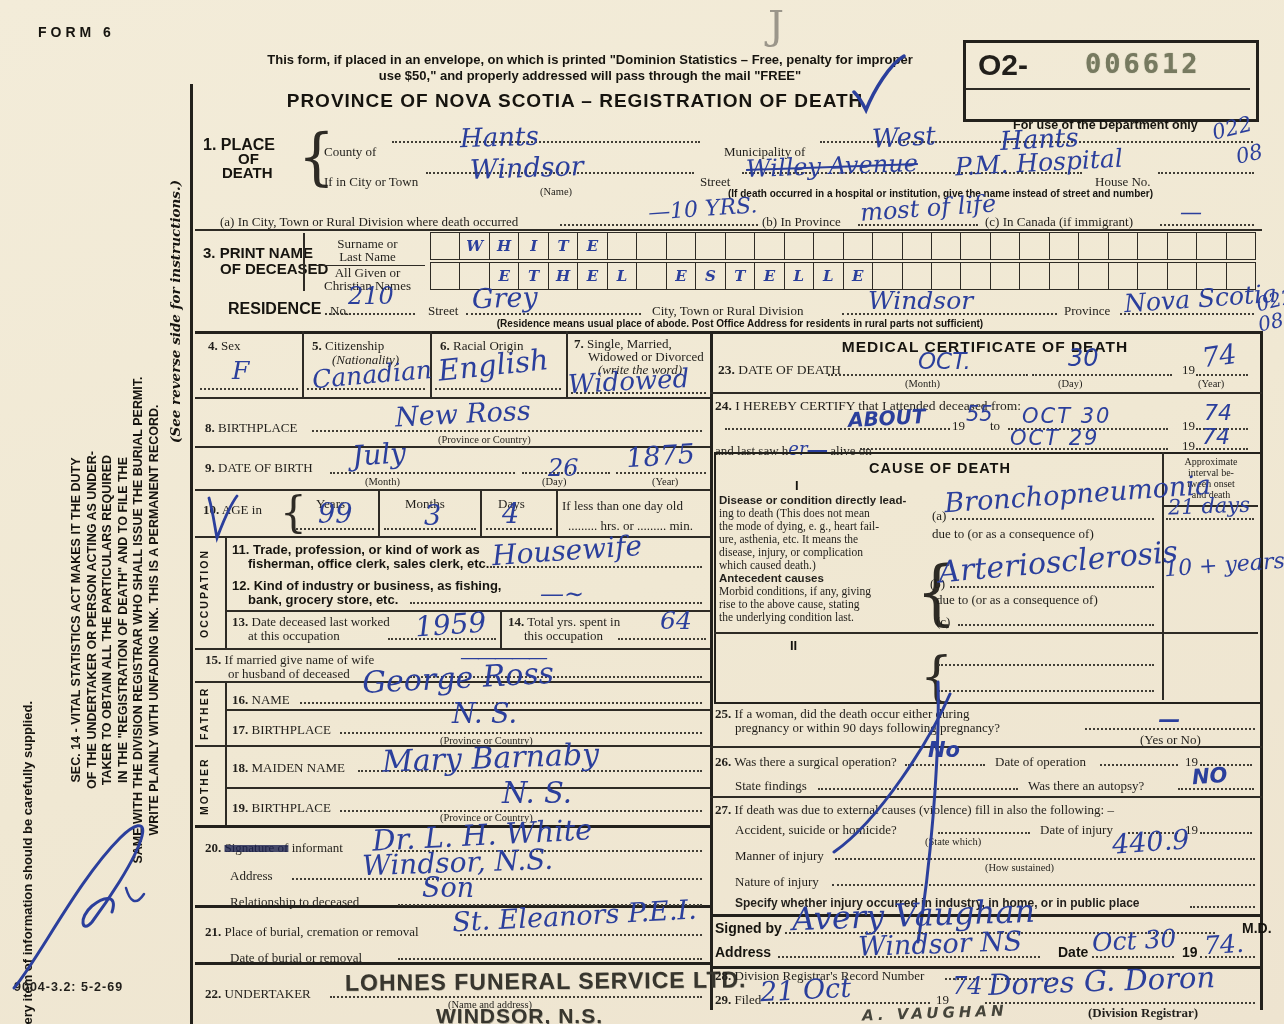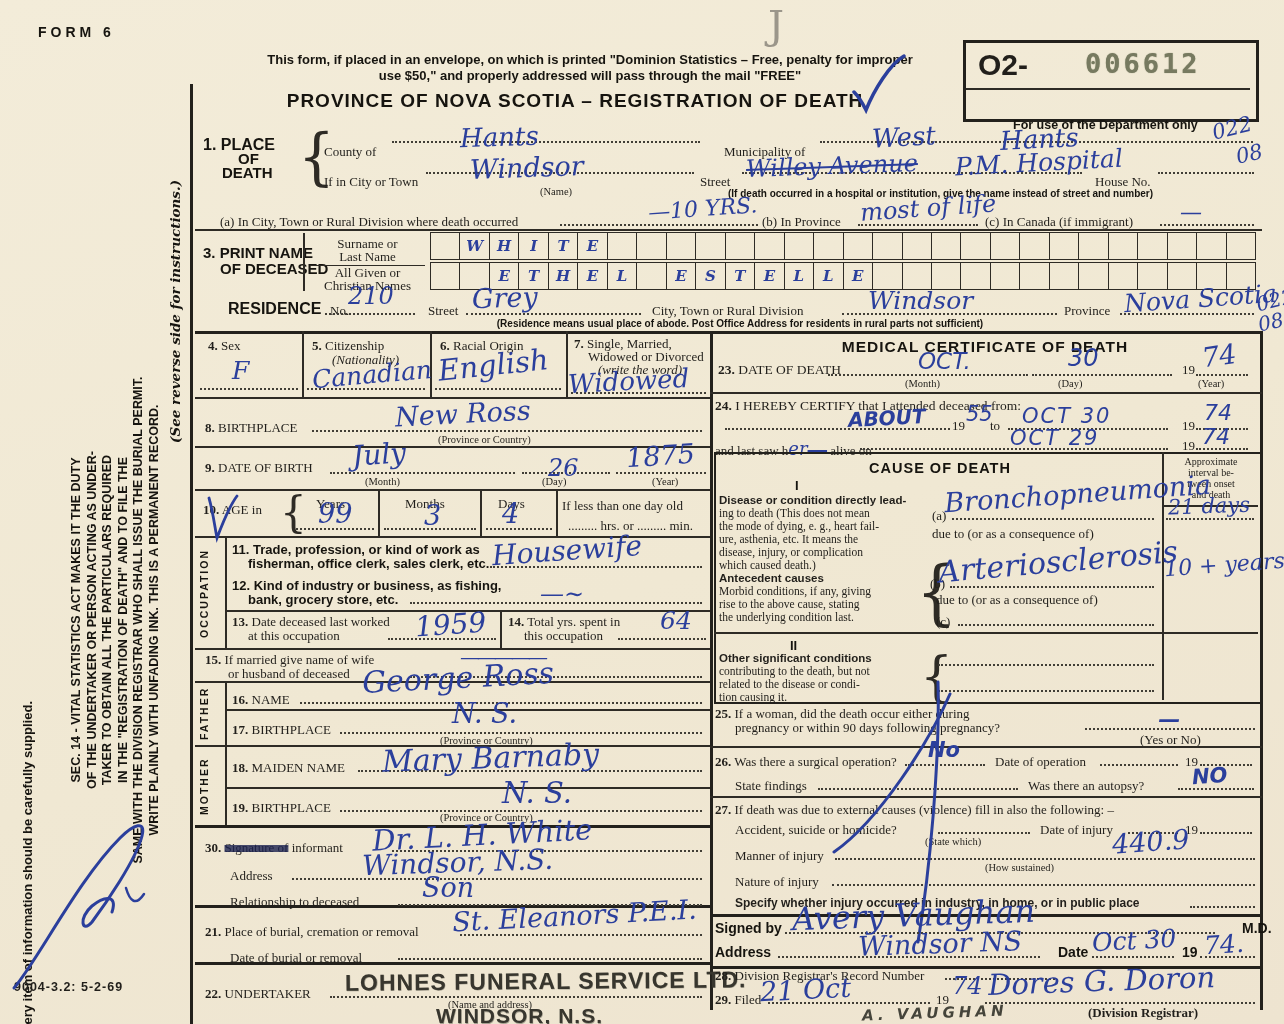--- a/index.html
+++ b/index.html
@@ -437,21 +437,21 @@
 
   <div class="vert" style="left:198px;top:752px;height:68px;">MOTHER</div>
   <div class="abs lbl" style="left:232px;top:760px;"><b>18.</b> <span>MAIDEN NAME</span></div>
   <div class="dl" style="left:358px;top:770px;width:344px;"></div>
   <div class="abs hand" style="left:382px;top:740px;font-size:30px;transform:rotate(-2deg);">Mary Barnaby</div>
   <div class="abs lbl" style="left:232px;top:800px;"><b>19.</b> <span>BIRTHPLACE</span></div>
   <div class="dl" style="left:340px;top:810px;width:362px;"></div>
   <div class="abs hand" style="left:502px;top:776px;font-size:29px;">N. S.</div>
   <div class="abs lbl sm" style="left:440px;top:812px;">(Province or Country)</div>
 
-  <div class="abs lbl" style="left:205px;top:840px;"><b>30.</b> <span class="scribble">Signature of</span> <span>informant</span></div>
+  <div class="abs lbl" style="left:205px;top:840px;"><b>20.</b> <span class="scribble">Signature of</span> <span>informant</span></div>
   <div class="dl" style="left:392px;top:850px;width:310px;"></div>
   <div class="abs hand" style="left:372px;top:818px;font-size:29px;transform:rotate(-3deg);">Dr. L. H. White</div>
   <div class="abs lbl" style="left:230px;top:868px;">Address</div>
   <div class="dl" style="left:292px;top:878px;width:410px;"></div>
   <div class="abs hand" style="left:362px;top:846px;font-size:28px;transform:rotate(-2deg);">Windsor, N.S.</div>
   <div class="abs lbl" style="left:230px;top:894px;">Relationship to deceased</div>
   <div class="dl" style="left:398px;top:904px;width:304px;"></div>
   <div class="abs hand" style="left:422px;top:872px;font-size:27px;">Son</div>
 
   <div class="abs lbl" style="left:205px;top:924px;" title="Place of burial, cremation or removal"><b>21.</b> <span>Place of burial, cremation or removal</span></div>
@@ -535,26 +535,20 @@
   <div class="brace" style="left:916px;top:560px;font-size:64px;transform:scaleY(1.1);">{</div>
   <div class="abs lbl" style="left:930px;top:576px;">(b)</div>
   <div class="dl" style="left:950px;top:586px;width:204px;"></div>
   <div class="abs hand" style="left:938px;top:544px;font-size:30px;transform:rotate(-5deg);">Arteriosclerosis</div>
   <div class="abs hand" style="left:1164px;top:552px;font-size:22px;transform:rotate(-4deg);">10 + years</div>
   <div class="abs lbl" style="left:936px;top:592px;">due to (or as a consequence of)</div>
   <div class="abs lbl" style="left:936px;top:614px;">(c)</div>
   <div class="dl" style="left:958px;top:624px;width:196px;"></div>
 
   <div class="abs lblb" style="left:790px;top:638px;font-size:13px;">II</div>
-  <div class="abs" style="left:719px;top:652px;font-size:11.5px;line-height:13px;">
-    <b style="font-family:'Liberation Sans',sans-serif;font-size:11.5px;">Other significant conditions</b><br>
-    <span>contributing to the death, but not</span><br>
-    <span>related to the disease or  condi-</span><br>
-    <span>tion causing it.</span>
-  </div>
   <div class="brace" style="left:920px;top:650px;font-size:52px;transform:scaleY(1.05);">{</div>
   <div class="dl" style="left:938px;top:664px;width:216px;"></div>
   <div class="dl" style="left:938px;top:690px;width:216px;"></div>
 
   <div class="abs lbl" style="left:715px;top:706px;"><b>25.</b> <span>If a woman, did the death occur either during</span></div>
   <div class="abs lbl" style="left:735px;top:720px;">pregnancy or within 90 days following pregnancy?</div>
   <div class="dl" style="left:1085px;top:728px;width:170px;"></div>
   <div class="abs hand" style="left:1158px;top:706px;font-size:22px;font-weight:bold;">—</div>
   <div class="abs lbl" style="left:1140px;top:732px;">(Yes or No)</div>
   <div class="hl" style="left:710px;top:746px;width:552px;"></div>

